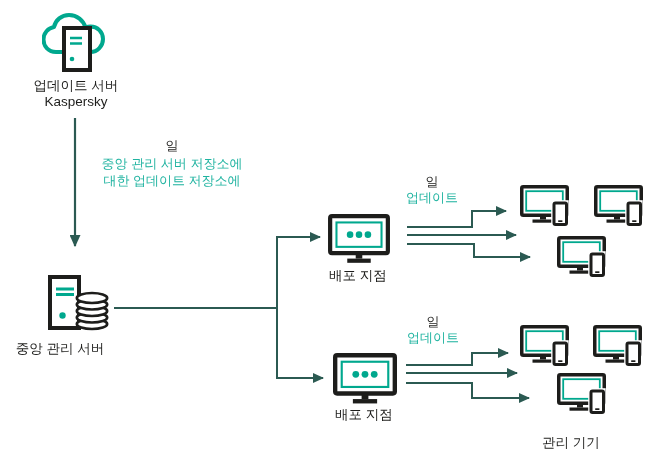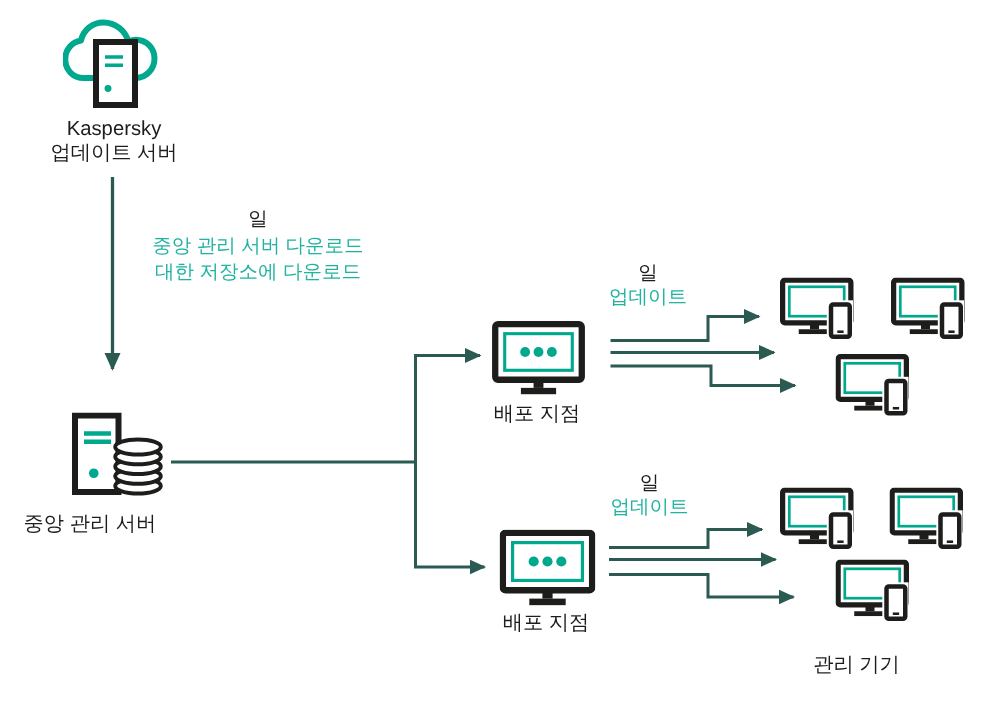--- a/index.html
+++ b/index.html
@@ -65,28 +65,28 @@
 
   <span class="abs" style="left:42px;top:12px">
     <svg width="66" height="60" viewBox="0 0 66 60">
       <path d="M14,40 C6.5,40 1.5,34.5 1.5,27.5 C1.5,21 6,16 12,15 C13.5,8 19.5,3 27,3 C35,3 41.5,8.5 43.5,15.5 C45,15 46.5,14.5 48.5,14.5 C55.5,14.5 61,20 61,27 C61,34 55.5,40 48.5,40 L14,40 Z" fill="#ffffff" stroke="#00a88e" stroke-width="4" stroke-linejoin="round"></path>
       <rect x="22" y="16" width="26" height="42" fill="#ffffff" stroke="#1d1d1b" stroke-width="4"></rect>
       <path d="M28,26 H40 M28,31.5 H40" stroke="#00a88e" stroke-width="2.4" fill="none"></path>
       <circle cx="30" cy="47" r="2.3" fill="#00a88e"></circle>
     </svg>
   </span>
   <div class="abs lbl node-lbl" style="left:8px;top:78px;width:136px">
+    <div>업데이트 서버</div>
     <div>Kaspersky</div>
-    <div>업데이트 서버</div>
   </div>
 
   <div class="abs ann" style="left:82px;top:137px;width:180px">
     <div>일</div>
-    <div class="teal">중앙 관리 서버 다운로드</div>
-    <div class="teal">대한 저장소에 다운로드</div>
+    <div class="teal">중앙 관리 서버 저장소에</div>
+    <div class="teal">대한 업데이트 저장소에</div>
   </div>
 
   <span class="abs" style="left:48px;top:275px">
     <svg width="62" height="56" viewBox="0 0 62 56">
       <rect x="2" y="2" width="29" height="51" fill="#ffffff" stroke="#1d1d1b" stroke-width="4"></rect>
       <path d="M8,14 H26 M8,19.5 H26" stroke="#00a88e" stroke-width="3" fill="none"></path>
       <circle cx="14.5" cy="40.5" r="3.2" fill="#00a88e"></circle>
       <g fill="#ffffff" stroke="#1d1d1b" stroke-width="2.6">
         <ellipse cx="44" cy="49" rx="15.2" ry="5"></ellipse>
         <ellipse cx="44" cy="42.5" rx="15.2" ry="5"></ellipse>

